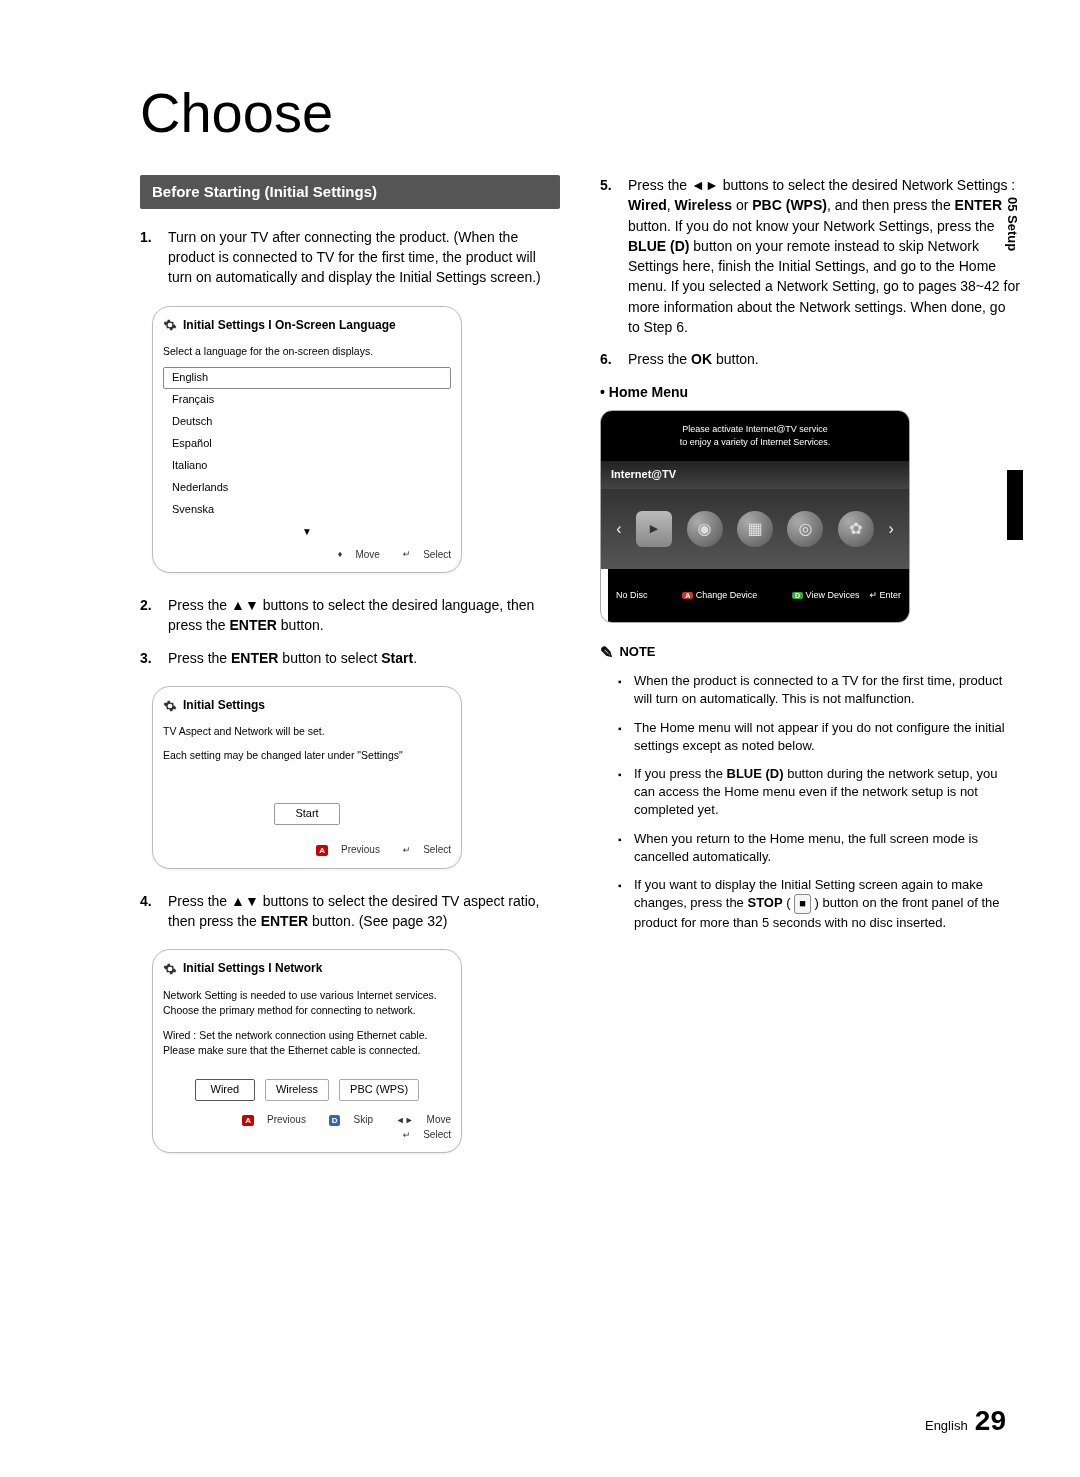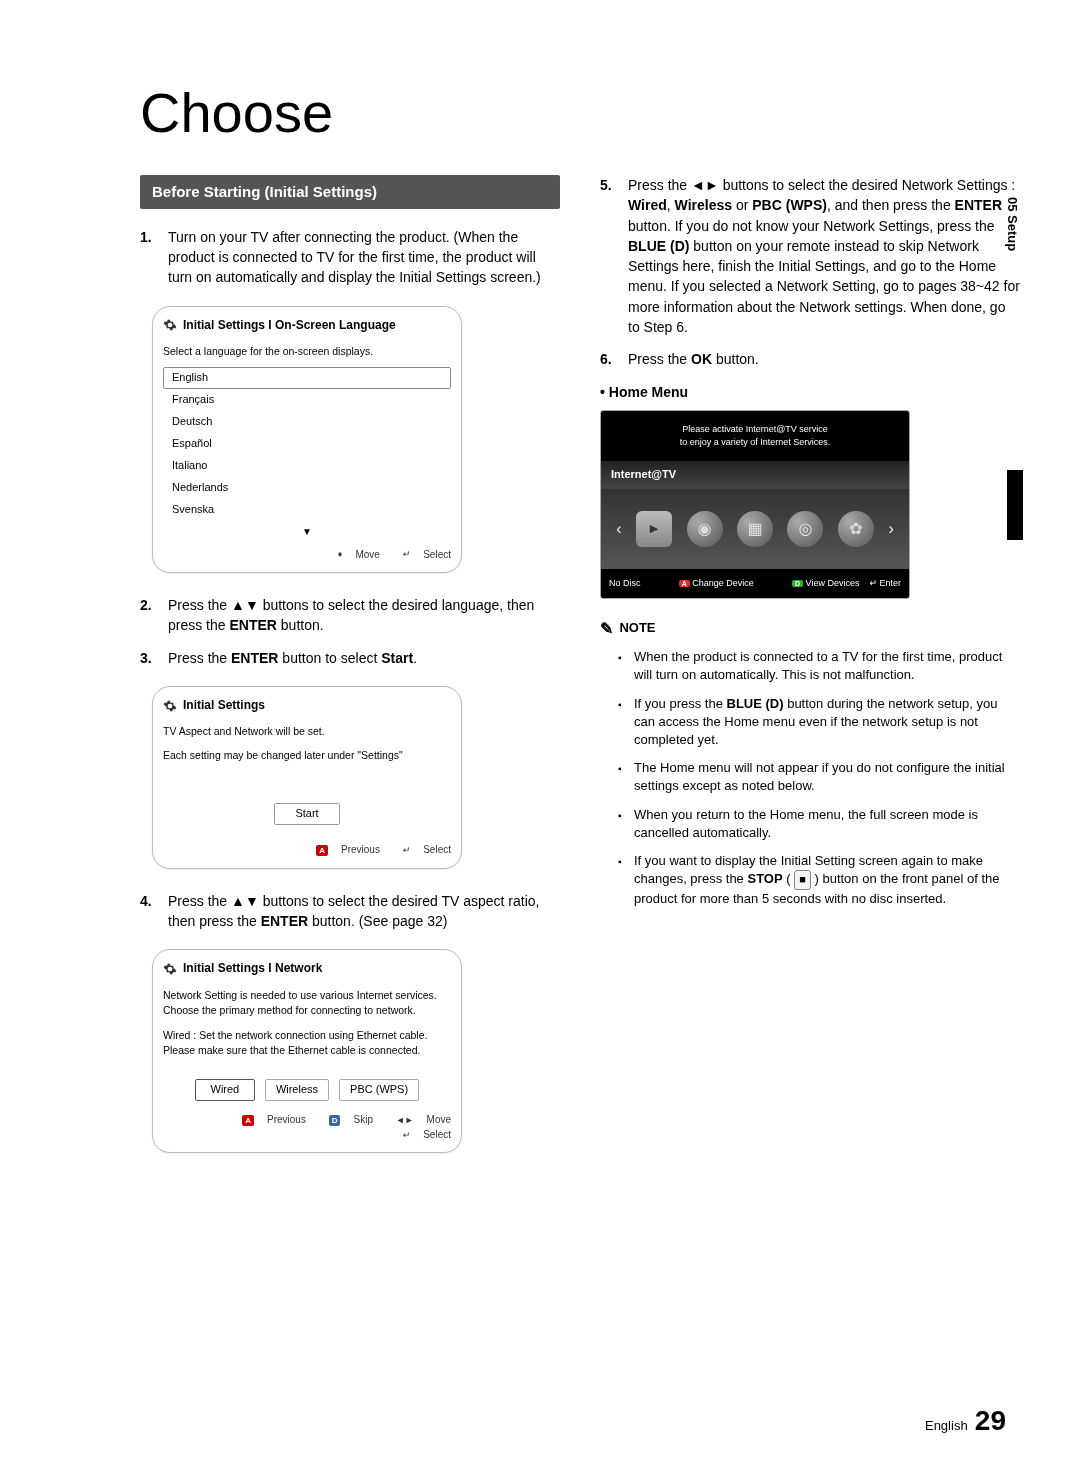--- a/index.html
+++ b/index.html
@@ -24,28 +24,28 @@
     .ui-footer { text-align: right; font-size: 10px; margin-top: 8px; color:#333; }
     .ui-footer span { margin-left: 10px; display:inline-flex; align-items:center; gap:3px;}
     .ui-footer .key-icon { font-size:9px; }
     .btn-start { border:1px solid #999; padding:2px 20px; font-size:11px; border-radius:2px; display:inline-block; }
     .btn-center { text-align:center; margin:40px 0 18px 0; }
     .btn-row { display:flex; justify-content:center; gap:10px; margin:20px 0 12px 0; }
     .net-btn { border:1px solid #aaa; padding:2px 10px; font-size:11px; border-radius:2px; min-width:60px; text-align:center; }
     .net-btn.sel { border-color:#555; }
     .ui-footer .pill { background:#c00; color:#fff; border-radius:2px; font-size:8px; padding:0 3px; font-weight:bold; }
     .ui-footer .pill-d { background:#36a; color:#fff; border-radius:2px; font-size:8px; padding:0 3px; font-weight:bold; }
-    .home-menu { border:1px solid #aaa; border-radius:3px; width:310px; margin:8px 0 18px 0; overflow:hidden; }
+    .home-menu { border:1px solid #aaa; border-radius:12px; width:310px; margin:8px 0 18px 0; overflow:hidden; }
     .home-top { background:#000; color:#fff; text-align:center; font-size:9px; padding:12px 6px; }
     .home-title { background:linear-gradient(#222,#444); color:#fff; font-size:11px; font-weight:bold; padding:6px 10px; }
     .home-icons { background:linear-gradient(#333,#555); padding:10px 8px; display:flex; justify-content:space-around; align-items:center; height:80px; position:relative; }
     .home-icons .ic { width:36px; height:36px; border-radius:50%; background:radial-gradient(circle at 30% 30%, #aaa, #555); display:flex; align-items:center; justify-content:center; color:#ddd; font-size:16px; }
     .home-icons .ic-sq { border-radius:6px; background:linear-gradient(#bbb,#888); font-size:11px; color:#333;}
     .home-icons .chev { color:#eee; font-size:16px; }
-    .home-bottom { background:#000; color:#fff; font-size:9px; padding:8px 8px; display:flex; justify-content:space-between; }
+    .home-bottom { background:#000; color:#fff; font-size:9px; padding:20px 8px; display:flex; justify-content:space-between;margin-left:7px; }
     .home-bottom .hb-right { display:flex; gap:10px; }
     .home-bottom .pill-r { background:#c33; padding:0 3px; border-radius:2px; font-size:7px; font-weight:bold;}
     .home-bottom .pill-g { background:#3a3; padding:0 3px; border-radius:2px; font-size:7px; font-weight:bold;}
     .note-hdr { font-weight:bold; font-size:13px; display:flex; align-items:center; gap:6px; margin:12px 0 8px 0; }
     .note-icon { font-size:16px; }
     ul.notes { list-style:none; padding-left:18px; }
     ul.notes li { position:relative; padding-left:16px; margin-bottom:10px; font-size:13px; line-height:1.4;}
     ul.notes li::before { content:"▪"; position:absolute; left:0; font-size:10px; top:3px;}
     .stop-btn { display:inline-block; border:1px solid #888; border-radius:3px; padding:1px 4px; font-size:11px; vertical-align:middle; background:#f5f5f5;}
     .side-tab { position:absolute; right:60px; top:193px; writing-mode:vertical-rl; font-size:13px; font-weight:bold; width:22px; padding:4px 0;}
@@ -209,24 +209,24 @@
             </div>
           </div>
         </div>
 
         <div class="note-hdr">
           <span class="note-icon">✎</span>
           <span>NOTE</span>
         </div>
         <ul class="notes">
           <li>When the product is connected to a TV for the first time, product will turn on automatically. This is not malfunction.</li>
+          <li>The Home menu will not appear if you do not configure the initial settings except as noted below.</li>
           <li>
             <span>If you press the </span><span class="b">BLUE (D)</span><span> button during the network setup, you can access the Home menu even if the network setup is not completed yet.</span>
           </li>
-          <li>The Home menu will not appear if you do not configure the initial settings except as noted below.</li>
           <li>When you return to the Home menu, the full screen mode is cancelled automatically.</li>
           <li>
             <span>If you want to display the Initial Setting screen again to make changes, press the </span><span class="b">STOP</span> ( <span class="stop-btn">■</span> ) <span> button on the front panel of the product for more than 5 seconds with no disc inserted.</span>
           </li>
         </ul>
       </div>
     </div>
   </div>
 </div>
 

